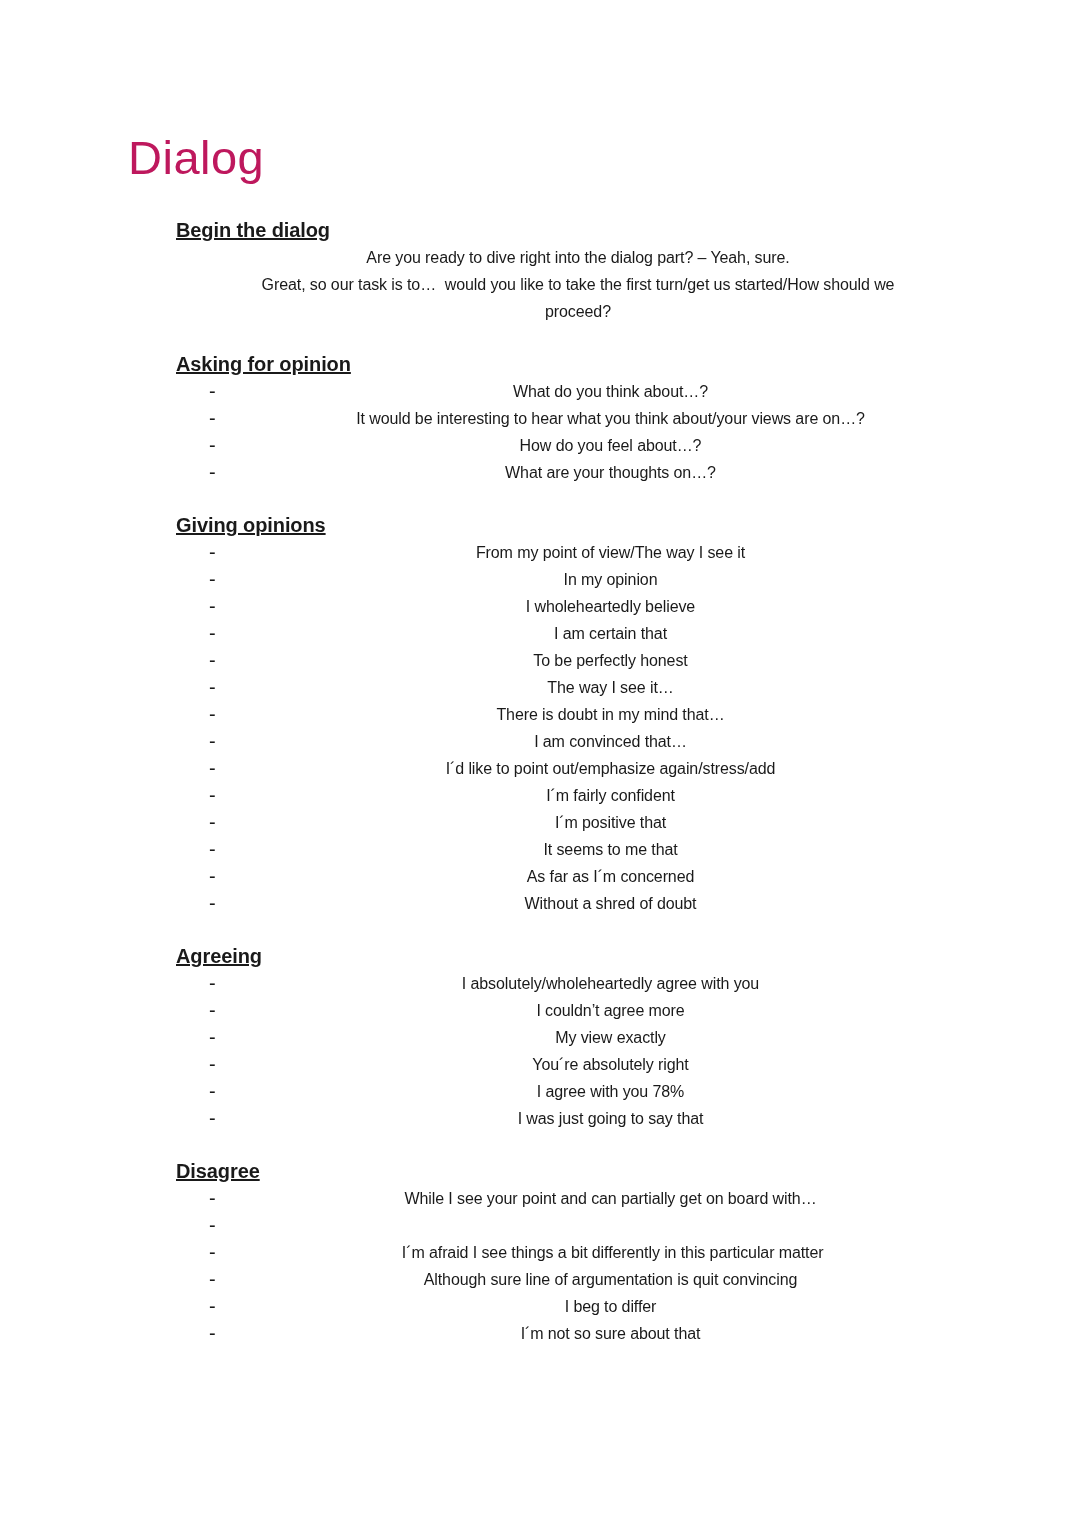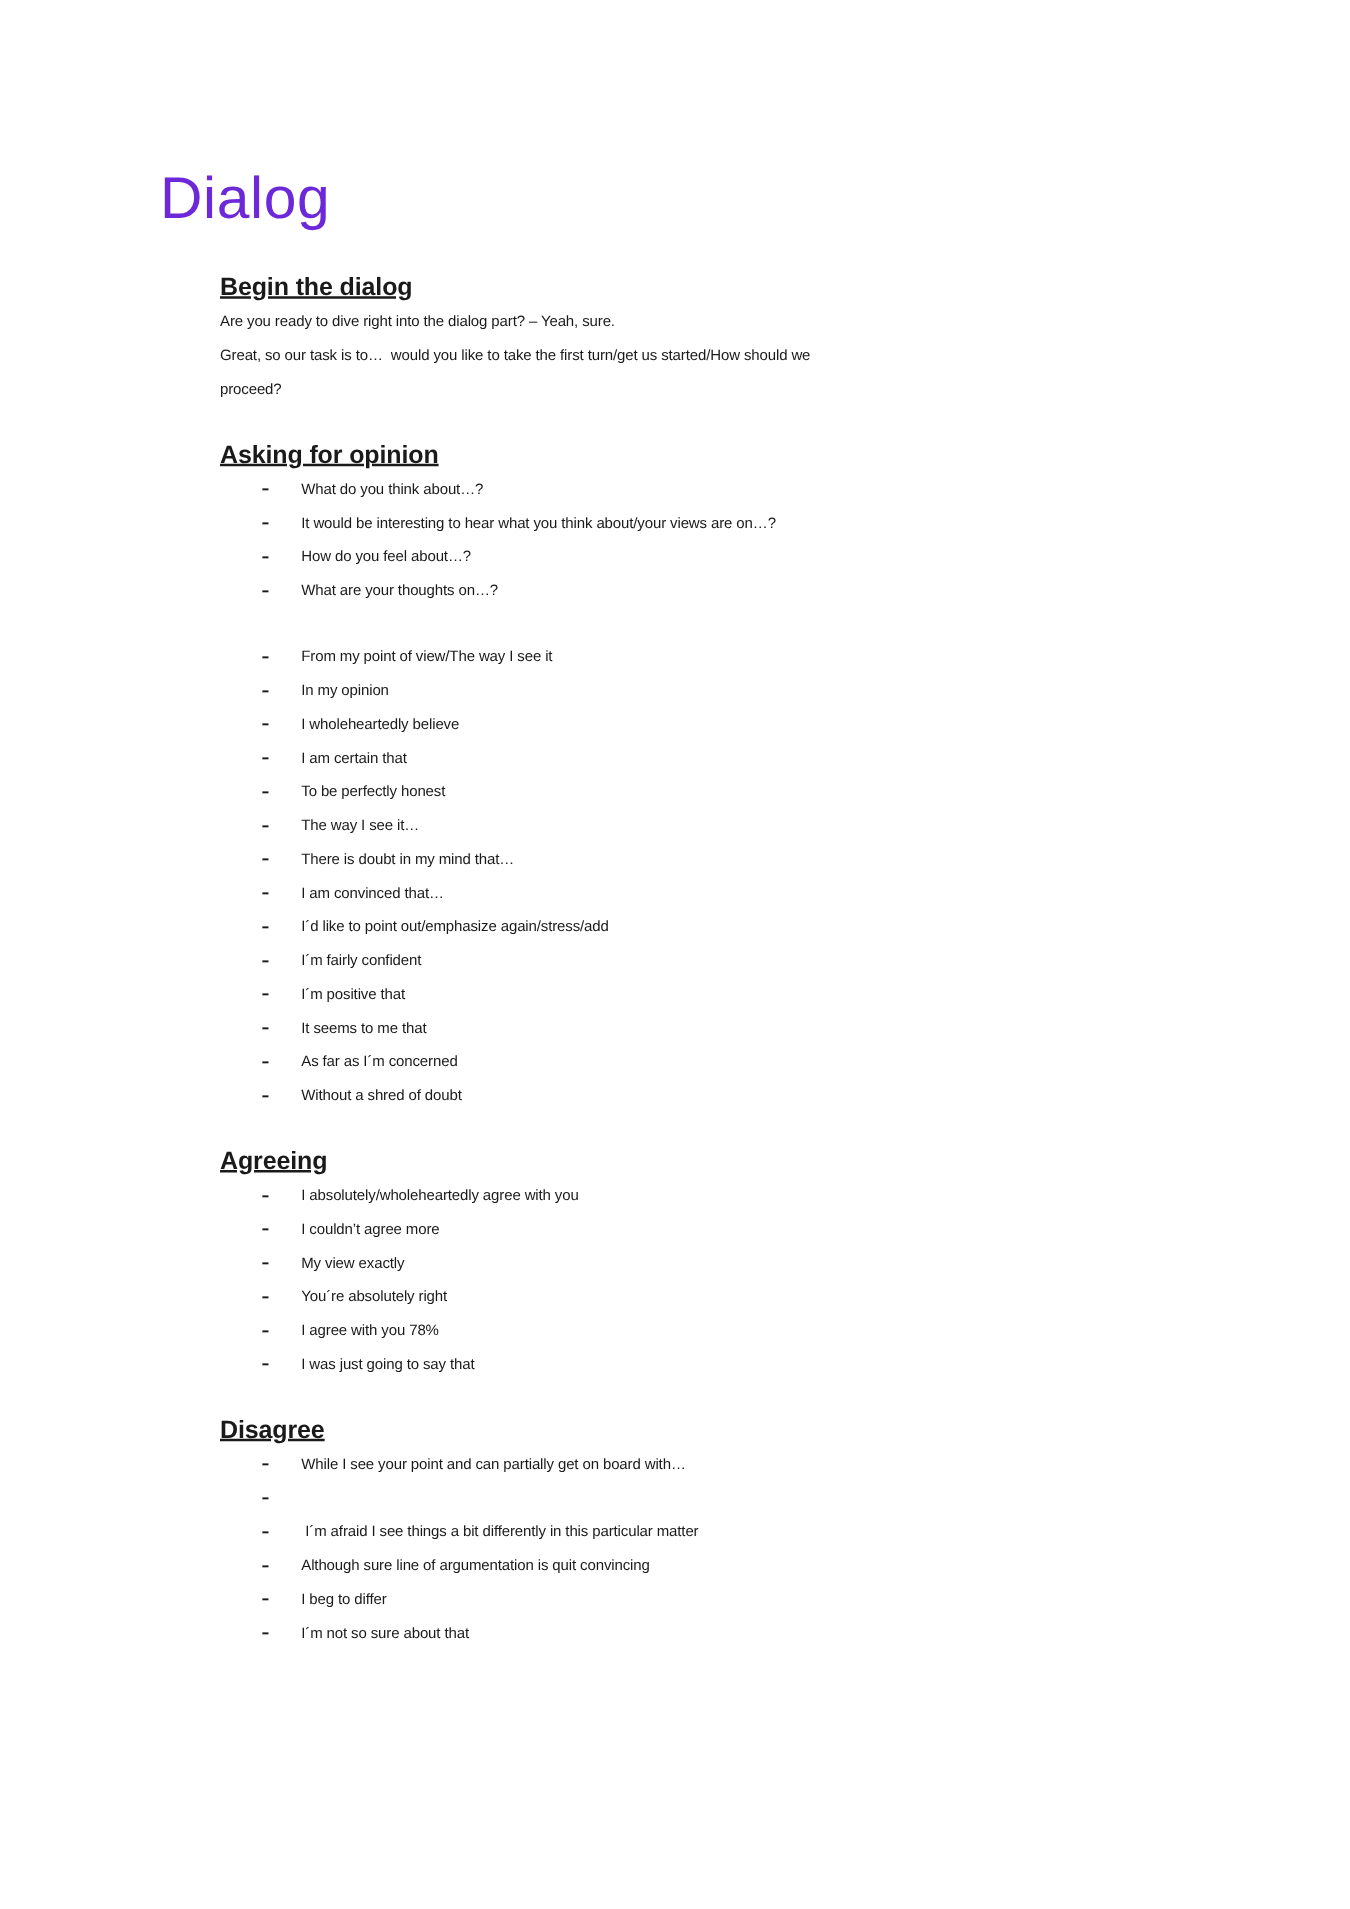--- a/index.html
+++ b/index.html
@@ -19,43 +19,44 @@
   .content {
     padding-left: 128px;
     padding-right: 100px;
   }
   .doc-title {
     margin: 129px 0 0 0;
     font-size: 47px;
     line-height: 58px;
     font-weight: 400;
     letter-spacing: 0.5px;
-    color: #6d28d9;
+    color: #be185d;
   }
   .section {
     margin-top: 26px;
     margin-left: 48px;
   }
   .section.first {
     margin-top: 30px;
   }
   .section-heading {
     margin: 0;
     font-size: 20px;
     line-height: 27px;
     font-weight: 700;
     text-decoration: underline;
     letter-spacing: -0.1px;
     white-space: pre;
   }
   .pline {
-    font-size: 12px;
+    font-size: 16px;
     line-height: 27px;
     letter-spacing: -0.1px;
     white-space: pre;
+    text-align: center;
   }
   .li {
     display: flex;
     align-items: flex-start;
   }
   .dash {
     flex: 0 0 65px;
     width: 65px;
     box-sizing: border-box;
     padding-left: 33px;
@@ -101,20 +102,21 @@
             </div>
           </div>
           <div class="li">
             <span class="dash">-</span>
             <div class="litext">
               <div class="pline">What are your thoughts on…?</div>
             </div>
           </div>
         </section>
         <section class="section">
+          <h2 class="section-heading">Giving opinions</h2>
           <div class="li">
             <span class="dash">-</span>
             <div class="litext">
               <div class="pline">From my point of view/The way I see it</div>
             </div>
           </div>
           <div class="li">
             <span class="dash">-</span>
             <div class="litext">
               <div class="pline">In my opinion</div>

